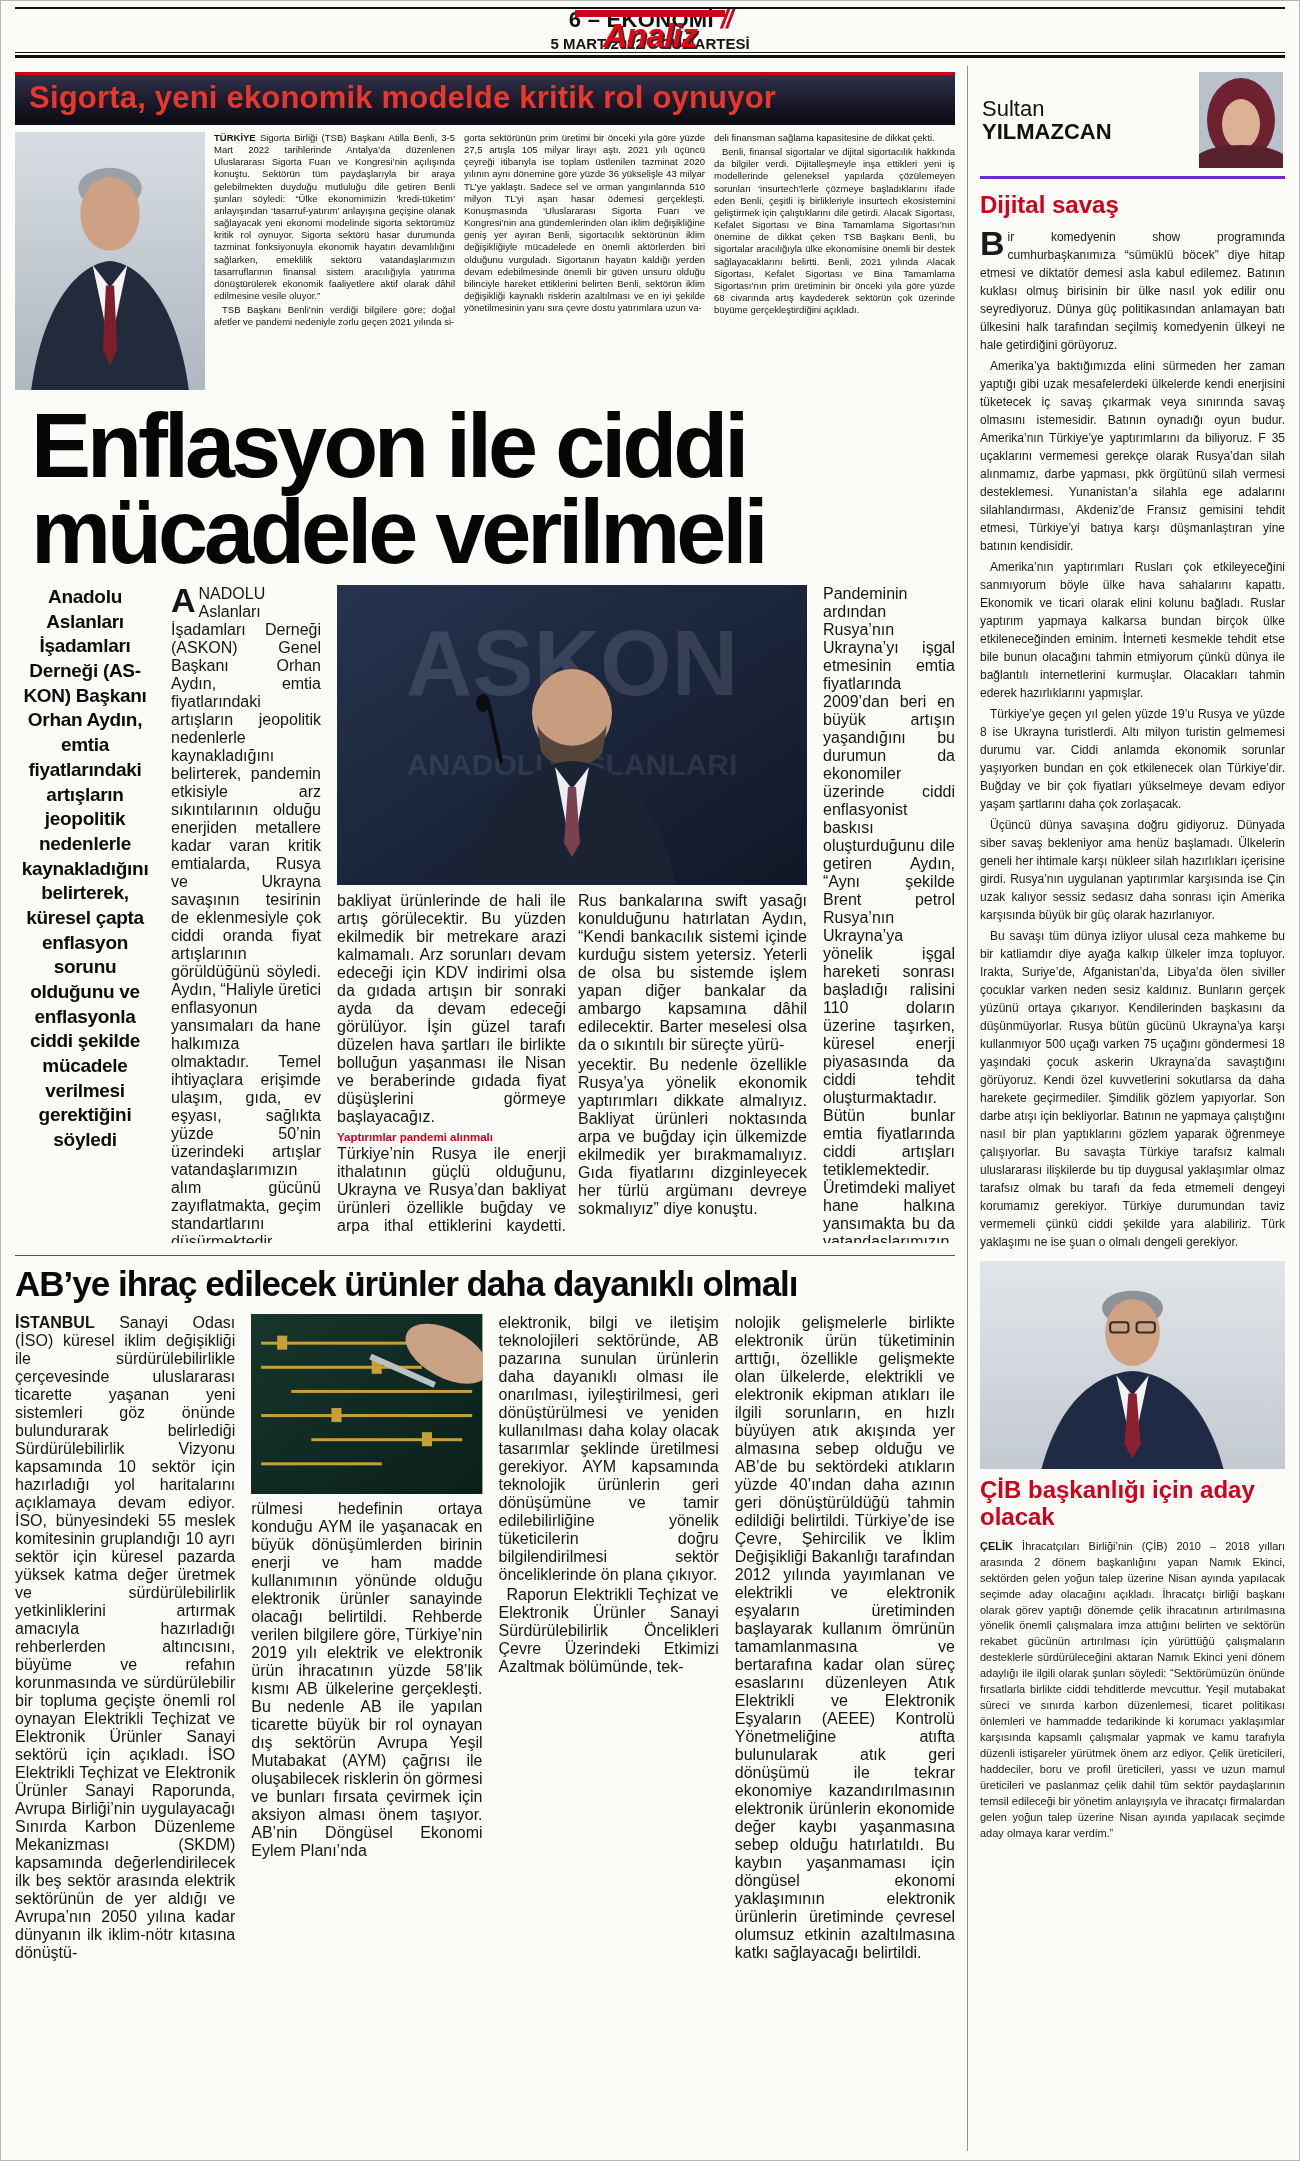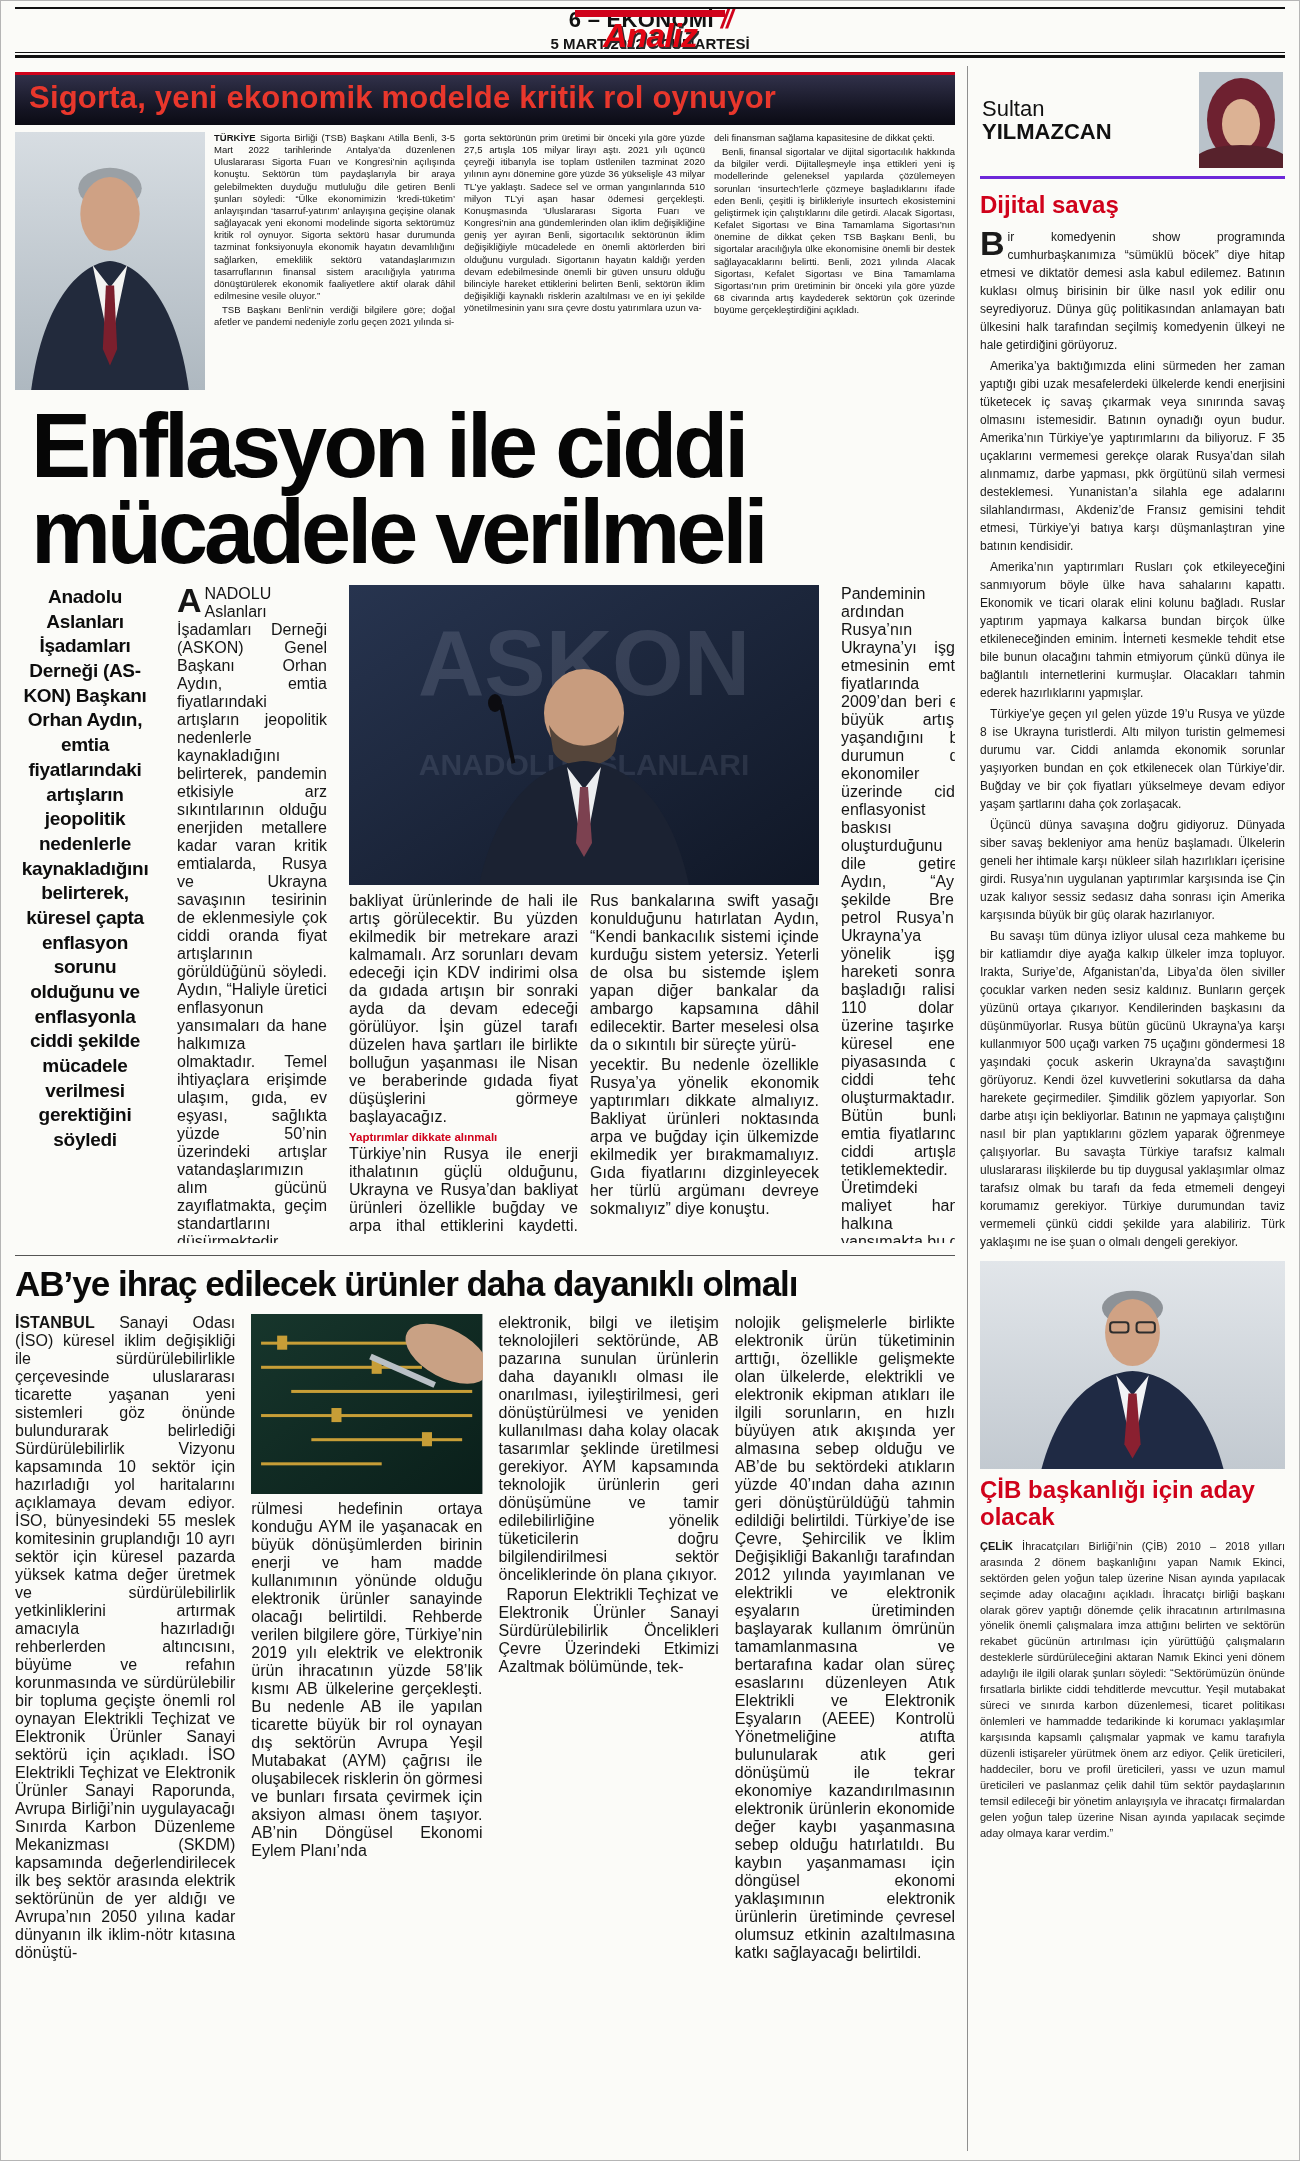--- a/index.html
+++ b/index.html
@@ -37,21 +37,21 @@
   .sig-head { margin-top:6px; background:linear-gradient(180deg,#31314a 0%,#141422 70%,#0b0b14 100%);
     border-top:3px solid #d0021b; color:#e8372c; font-size:31px; font-weight:800; padding:5px 14px 9px; letter-spacing:.2px; }
   .sig-body { display:flex; gap:9px; margin-top:7px; height:258px; overflow:hidden; }
   .sig-photo { width:190px; flex:none; }
   .sig-col { flex:1; }
   .sig-body .newsp, .sig-col { font-size:9.5px; line-height:1.28; }
   
   .mega { font-size:90px; font-weight:900; color:#060606; line-height:.95; letter-spacing:-4px;
     margin:14px 16px 10px; white-space:nowrap; }
   
-  .enf { display:flex; gap:22px; height:658px; overflow:hidden; margin-top:4px; }
+  .enf { display:flex; gap:16px; height:658px; overflow:hidden; margin-top:4px; }
   .enf .subhead { font-size:11.5px; }
   .enf-summary { width:140px; flex:none; font-size:19px; font-weight:700; line-height:1.3;
     text-align:center; letter-spacing:-.3px; color:#0d0d0d; }
   .enf-col1 { width:150px; flex:none; }
   .enf-center { width:470px; flex:none; display:flex; flex-direction:column; }
   .enf-center .photo-frame { height:300px; flex:none; margin-bottom:7px; }
   .enf-center-text { column-count:2; column-gap:12px; flex:1; overflow:hidden; }
   .enf-col5 { flex:1; }
   
   .ab { border-top:1px solid #555; margin-top:12px; padding-top:6px; }
@@ -158,21 +158,21 @@
               <path d="M200,140 a40,40 0 0 0 70,0 l-4,26 a32,20 0 0 1 -62,0 Z" fill="#55453a"></path>
               <path d="M130,300 C150,205 200,178 235,176 C270,178 320,205 340,300 Z" fill="#1b2232"></path>
               <path d="M218,182 L235,204 L252,182 L240,244 L230,244 Z" fill="#eceef0"></path>
               <path d="M231,202 L239,202 L243,258 L235,272 L227,258 Z" fill="#7c4150"></path>
               <rect x="150" y="120" width="4" height="60" fill="#0c0c10" transform="rotate(-12 150 120)"></rect>
               <ellipse cx="146" cy="118" rx="7" ry="9" fill="#0c0c10"></ellipse>
             </svg>
           </div>
           <div class="enf-center-text">
             <p class="noindent">bakliyat ürünlerinde de hali ile artış görülecektir. Bu yüzden ekilmedik bir metrekare arazi kalmamalı. Arz sorunları devam edeceği için KDV indirimi olsa da gıdada artışın bir sonraki ayda da devam edeceği görülüyor. İşin güzel tarafı düzelen hava şartları ile birlikte bolluğun yaşanması ile Nisan ve beraberinde gıdada fiyat düşüşlerini görmeye başlayacağız.</p>
-            <h4 class="subhead">Yaptırımlar dikkate alınmalı</h4>
+            <h4 class="subhead">Yaptırımlar pandemi alınmalı</h4>
             <p class="noindent">Türkiye’nin Rusya ile enerji ithalatının güçlü olduğunu, Ukrayna ve Rusya’dan bakliyat ürünleri özellikle buğday ve arpa ithal ettiklerini kaydetti. Rus bankalarına swift yasağı konulduğunu hatırlatan Aydın, “Kendi bankacılık sistemi içinde kurduğu sistem yetersiz. Yeterli de olsa bu sistemde işlem yapan diğer bankalar da ambargo kapsamına dâhil edilecektir. Barter meselesi olsa da o sıkıntılı bir süreçte yürü-</p>
             <p class="noindent">yecektir. Bu nedenle özellikle Rusya’ya yönelik ekonomik yaptırımları dikkate almalıyız. Bakliyat ürünleri noktasında arpa ve buğday için ülkemizde ekilmedik yer bırakmamalıyız. Gıda fiyatlarını dizginleyecek her türlü argümanı devreye sokmalıyız” diye konuştu.</p>
           </div>
         </div>
 
         <div class="enf-col5">
           <p class="noindent">Pandeminin ardından Rusya’nın Ukrayna’yı işgal etmesinin emtia fiyatlarında 2009’dan beri en büyük artışın yaşandığını bu durumun da ekonomiler üzerinde ciddi enflasyonist baskısı oluşturduğunu dile getiren Aydın, “Aynı şekilde Brent petrol Rusya’nın Ukrayna’ya yönelik işgal hareketi sonrası başladığı ralisini 110 doların üzerine taşırken, küresel enerji piyasasında da ciddi tehdit oluşturmaktadır. Bütün bunlar emtia fiyatlarında ciddi artışları tetiklemektedir. Üretimdeki maliyet hane halkına yansımakta bu da vatandaşlarımızın alım gücünü zayıflatmakta yaşam standartlarını azaltı-</p>
           <p class="noindent">maktadır” diye konuştu.</p>
 
         </div>

